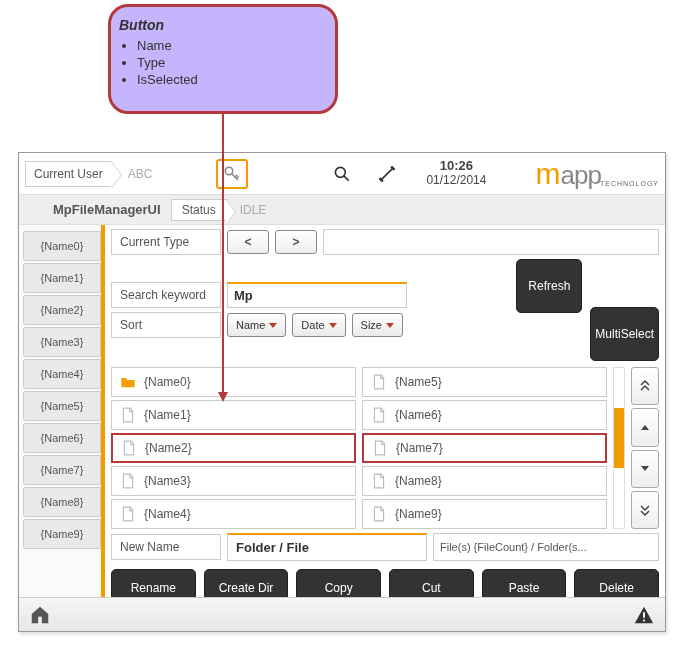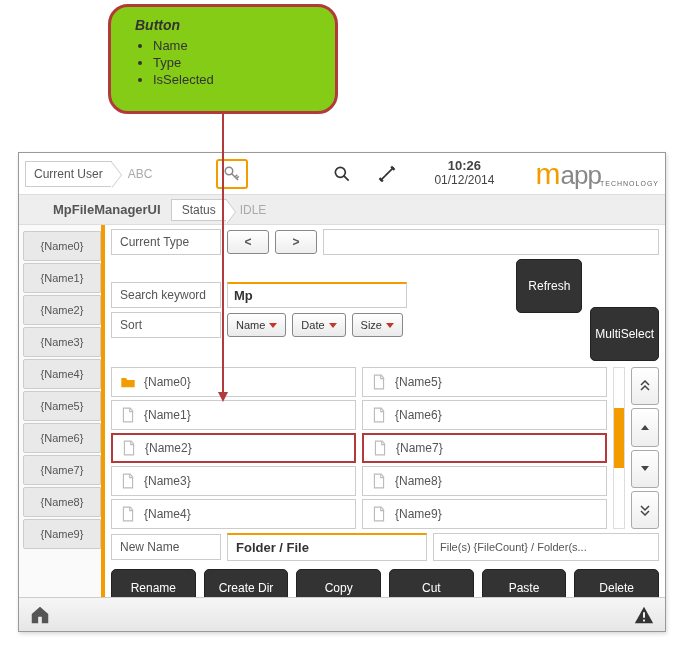--- a/index.html
+++ b/index.html
@@ -1,35 +1,35 @@
 <!DOCTYPE html>
 <html><head>
 <meta charset="utf-8">
 <style>
   * { box-sizing: border-box; margin: 0; padding: 0; }
   html, body { width: 676px; height: 651px; font-family: Arial, sans-serif; font-size: 12px; color: #333; background: #fff; }
   .root { position: relative; width: 676px; height: 651px; }
 
   
-  .callout { position: absolute; left: 108px; top: 4px; width: 230px; height: 110px; border: 3px solid #b33a3a; border-radius: 20px; background: #84cc16; padding: 10px 24px; z-index: 20; }
+  .callout { position: absolute; left: 108px; top: 4px; width: 230px; height: 110px; border: 3px solid #b33a3a; border-radius: 20px; background: #c4b5fd; padding: 10px 8px; z-index: 20; }
   .callout-title { font-style: italic; font-weight: bold; font-size: 14px; margin-bottom: 4px; }
   .callout ul { list-style: disc; margin-left: 18px; font-size: 13px; }
   .callout ul li { padding: 1px 0; }
   .arrow { position: absolute; left: 222px; top: 114px; width: 2px; height: 286px; background: #b33a3a; z-index: 19; }
   .arrow::after { content: ''; position: absolute; bottom: -2px; left: -4px; border-left: 5px solid transparent; border-right: 5px solid transparent; border-top: 10px solid #b33a3a; }
 
   
   .window { position: absolute; left: 18px; top: 152px; width: 648px; height: 480px; border: 1px solid #999; background: #fff; box-shadow: 1px 2px 4px rgba(0,0,0,0.15); }
   .topbar { height: 42px; display: flex; align-items: center; padding: 2px 6px; gap: 4px; border-bottom: 1px solid #ddd; }
   .user-label { border: 1px solid #ccc; background:#fff; padding: 4px 8px; font-size: 12px; color:#555; position:relative; height:26px; display:flex; align-items:center; }
   .user-label::after { content:''; position:absolute; right:-10px; top:0; width:0; height:0; border-top:13px solid transparent; border-bottom:13px solid transparent; border-left:10px solid #fff; filter: drop-shadow(1px 0 0 #ccc);}
   .user-val { margin-left:12px; font-size:12px; color:#aaa; }
   .key-btn { margin-left:60px; width:32px; height:30px; border:2px solid #f39c00; border-radius:3px; background:#fff; display:flex; align-items:center; justify-content:center; color:#888; }
   .tool-icons { margin-left:80px; display:flex; gap:24px; align-items:center; color:#444; font-size:20px; }
-  .dt { margin-left: 32px; text-align:center; font-size:12px; line-height:1.15; color:#444; }
+  .dt { margin-left: 24px; text-align:center; font-size:12px; line-height:1.15; color:#444; }
   .dt b { font-weight:bold; font-size:13px; }
   .logo { margin-left:auto; display:flex; align-items:baseline; font-weight:300; }
   .logo .m { color:#f39c00; font-size:30px; font-weight:400; }
   .logo .app { color:#888; font-size:26px; font-weight:300; letter-spacing:-1px;}
   .logo .tech { color:#666; font-size:7px; letter-spacing:1px; margin-left:-1px; align-self:flex-end; padding-bottom:4px;}
 
   .titlebar { height:30px; background:#eee; display:flex; align-items:center; padding-left:34px; gap:10px; font-size:13px; color:#555; border-bottom:1px solid #ddd;}
   .title-module { font-weight:bold; }
   .status-chip { background:#fff; border:1px solid #ccc; padding:3px 10px; font-size:12px; position:relative; }
   .status-chip::after { content:''; position:absolute; right:-9px; top:0; border-top:12px solid transparent; border-bottom:12px solid transparent; border-left:9px solid #fff; filter:drop-shadow(1px 0 0 #ccc);}

